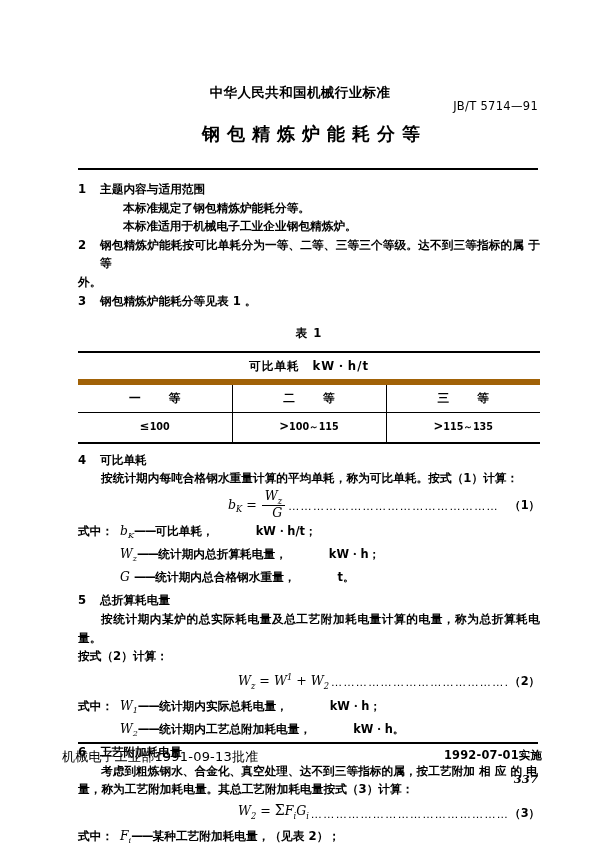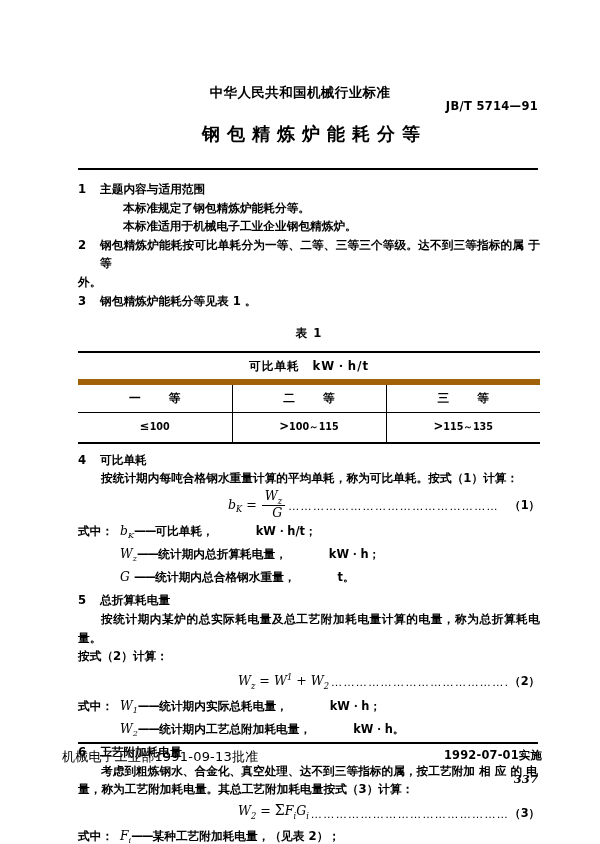--- a/index.html
+++ b/index.html
@@ -29,21 +29,21 @@
     width: 600px;
     text-align: center;
     font-size: 13.5px;
     font-weight: bold;
     letter-spacing: 0.4px;
   }
   .std-no {
     position: absolute;
     right: 62px; top: 99px;
     font-size: 11.5px;
-    font-weight: bold;
+    font-weight: normal;
     letter-spacing: 0.3px;
     font-family: "DejaVu Sans", "Liberation Sans", sans-serif;
   }
   .doc-title {
     position: absolute;
     left: 11px; top: 122px;
     width: 600px;
     text-align: center;
     font-size: 18px;
     font-weight: bold;

